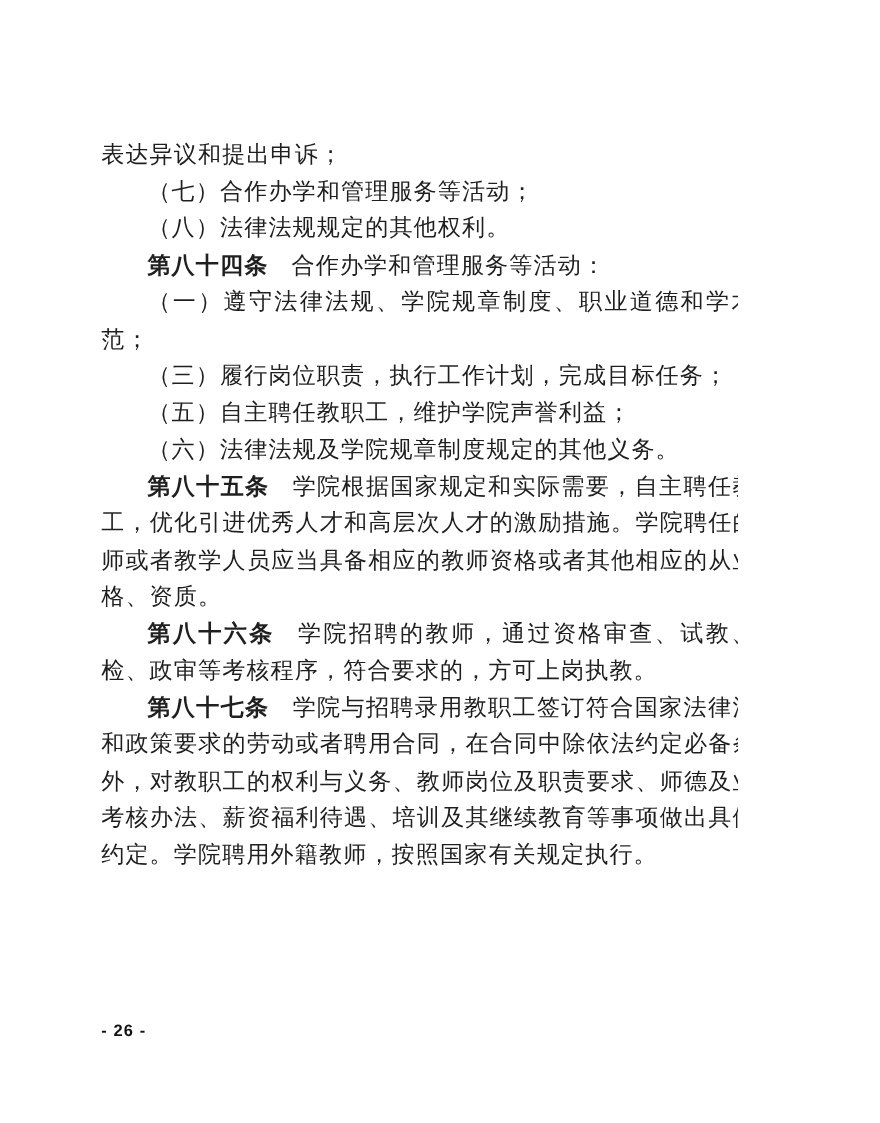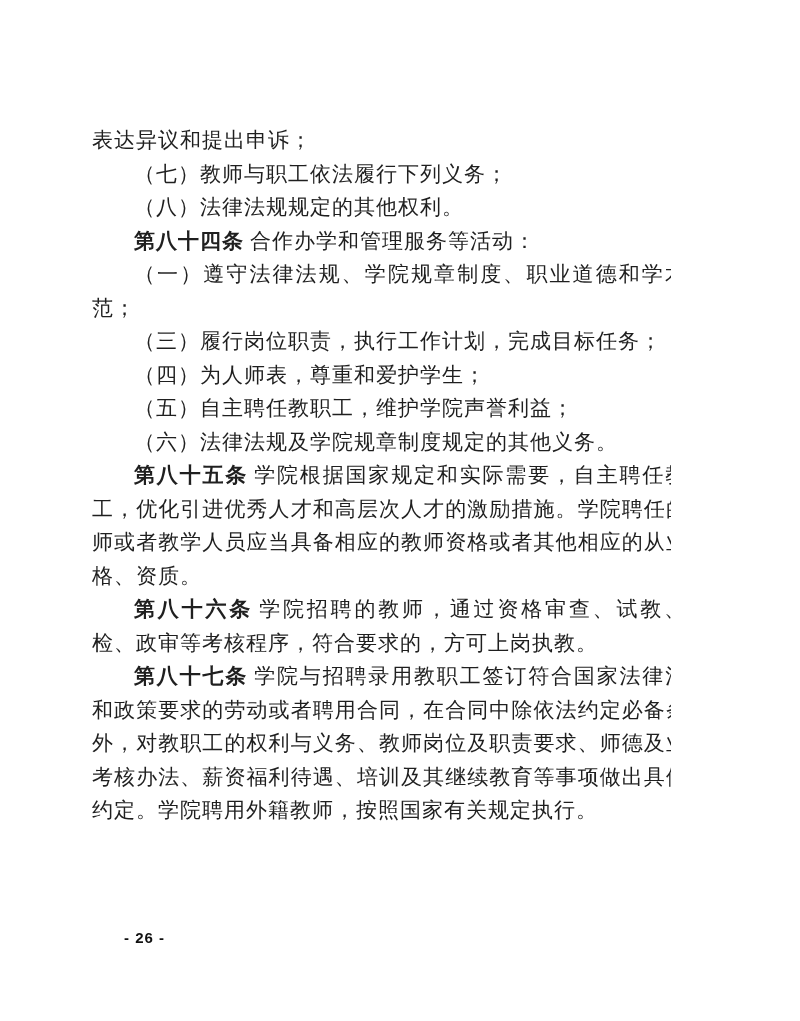--- a/index.html
+++ b/index.html
@@ -30,53 +30,51 @@
   }
   .para {
     margin: 0;
     padding: 0;
   }
   .para.indent {
     text-indent: 2em;
   }
   .article-no {
     font-weight: bold;
-    margin-right: 6px;
+    margin-right: 21px;
   }
   .page-number {
     position: absolute;
     left: 92px;
     top: 929px;
     font-family: "Liberation Sans", "DejaVu Sans", sans-serif;
     font-weight: bold;
     font-size: 15px;
     letter-spacing: 1px;
     color: #111111;
-    margin-left: 32px;
   }
 </style>
 </head>
 <body>
 
 <div class="page">
   <main class="doc-body">
   <p class="para"><span>表达异议和提出申诉；</span></p>
 
-  <p class="para indent"><span>（七）教师与职工依法履行下列义务；</span></p>
+  <p class="para indent"><span>（七）合作办学和管理服务等活动；</span></p>
 
   <p class="para indent"><span>（八）法律法规规定的其他权利。</span></p>
 
   <p class="para indent"><b class="article-no">第八十四条</b><span>合作办学和管理服务等活动：</span></p>
 
   <p class="para indent"><span>（一）遵守法律法规、学院规章制度、职业道德和学术规范；</span></p>
 
 
   <p class="para indent"><span>（三）履行岗位职责，执行工作计划，完成目标任务；</span></p>
 
-  <p class="para indent"><span>（四）为人师表，尊重和爱护学生；</span></p>
 
   <p class="para indent"><span>（五）自主聘任教职工，维护学院声誉利益；</span></p>
 
   <p class="para indent"><span>（六）法律法规及学院规章制度规定的其他义务。</span></p>
 
   <p class="para indent"><b class="article-no">第八十五条</b><span>学院根据国家规定和实际需要，自主聘任教职工，优化引进优秀人才和高层次人才的激励措施。学院聘任的教师或者教学人员应当具备相应的教师资格或者其他相应的从业资格、资质。</span></p>
 
   <p class="para indent"><b class="article-no">第八十六条</b><span>学院招聘的教师，通过资格审查、试教、体检、政审等考核程序，符合要求的，方可上岗执教。</span></p>
 
   <p class="para indent"><b class="article-no">第八十七条</b><span>学院与招聘录用教职工签订符合国家法律法规和政策要求的劳动或者聘用合同，在合同中除依法约定必备条款外，对教职工的权利与义务、教师岗位及职责要求、师德及业务考核办法、薪资福利待遇、培训及其继续教育等事项做出具体的约定。学院聘用外籍教师，按照国家有关规定执行。</span></p>

